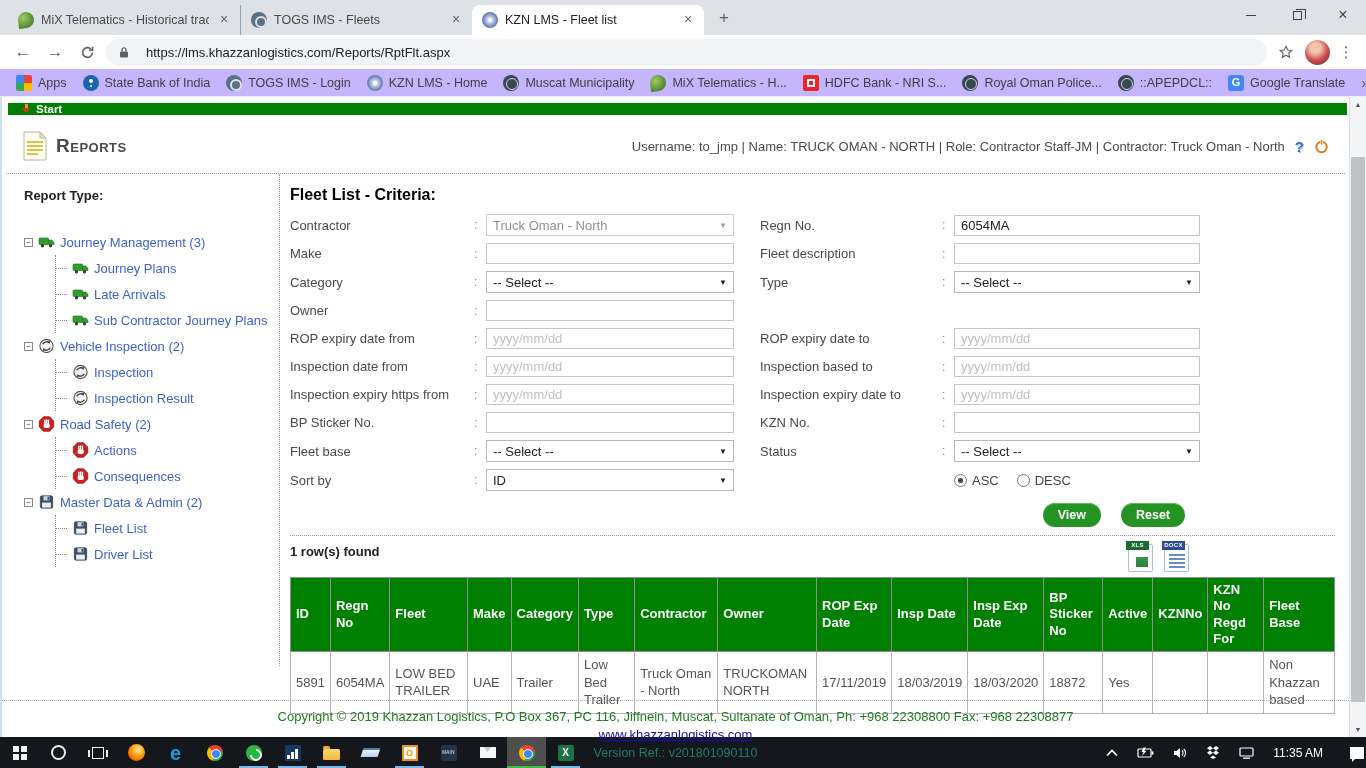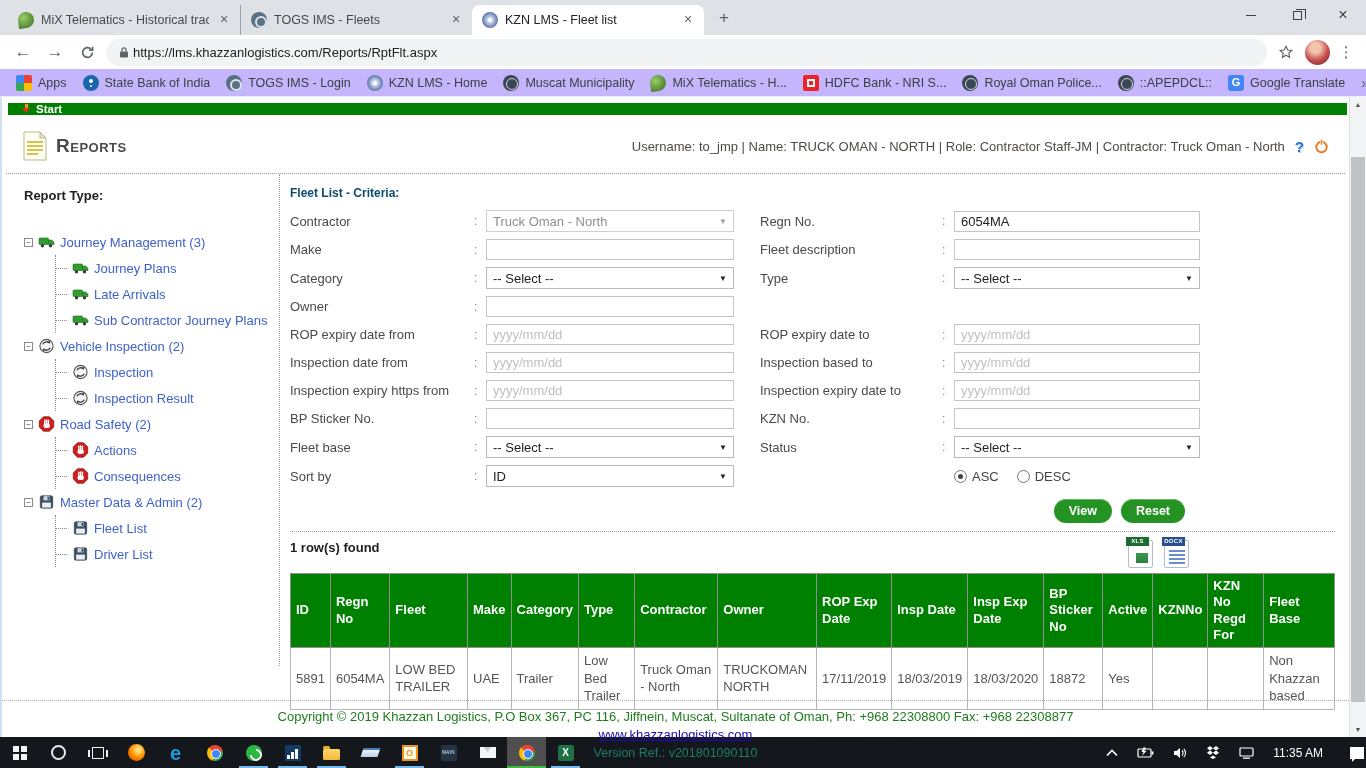--- a/index.html
+++ b/index.html
@@ -32,21 +32,21 @@
   .fav-globe{background:#3a4654;}
   .fav-globe:after{content:"";position:absolute;left:3px;top:3px;width:10px;height:10px;border:1px solid #cfd6de;border-radius:50%;}
   .fav-hdfc{background:#ed232a;border-radius:2px;}
   .fav-hdfc:after{content:"";position:absolute;left:4px;top:4px;width:8px;height:8px;background:#fff;box-shadow:inset 0 0 0 2px #fff,inset 0 0 0 4px #ed232a;}
   .fav-gt{background:#4285f4;border-radius:3px;}
   .fav-gt:after{content:"G";position:absolute;left:0;top:1px;width:16px;text-align:center;color:#fff;font-size:11px;font-weight:bold;}
   .fav-apps{border-radius:2px;background:conic-gradient(#ea4335 0 25%,#fbbc05 0 50%,#34a853 0 75%,#4285f4 0);}
 
   .toolbar{height:34px;background:#fff;display:flex;align-items:center;gap:6px;padding:0 10px;flex:none;}
   .nav-ic{width:26px;height:26px;display:flex;align-items:center;justify-content:center;color:#5f6368;font-size:17px;border-radius:50%;flex:none;}
-  .omnibox{flex:1;height:27px;background:#f1f3f4;border-radius:14px;display:flex;align-items:center;gap:3px;padding:0 12px;min-width:0;}
+  .omnibox{flex:1;height:27px;background:#f1f3f4;border-radius:14px;display:flex;align-items:center;gap:16px;padding:0 12px;min-width:0;}
   .url{font-size:13px;color:#202124;white-space:nowrap;overflow:hidden;}
   .avatar{width:25px;height:25px;border-radius:50%;background:radial-gradient(circle at 42% 32%,#f2c6ad 22%,#c94f52 55%,#7e2a2f 90%);flex:none;}
   .menu-dots{color:#5f6368;font-size:15px;letter-spacing:0;width:20px;text-align:center;flex:none;}
 
   .bookmarks{height:28px;background:#c4b5fd;display:flex;align-items:center;gap:4px;padding:0 10px;border-bottom:1px solid #eceff1;flex:none;}
   .bm{display:flex;align-items:center;gap:6px;padding:2px 6px;border-radius:4px;flex:none;}
   .bm .fav,.bm .favsq{width:16px;height:16px;}
   .bm-label{font-size:12.5px;color:#3c4043;white-space:nowrap;}
   .bm-overflow{margin-left:auto;color:#5f6368;font-size:15px;padding:0 6px;}
 
@@ -70,36 +70,36 @@
   .tree-row{display:flex;align-items:center;gap:5px;height:26px;font-size:13px;}
   .tree-link{color:#3f62c8;cursor:pointer;white-space:nowrap;}
   .minus-box{width:9px;height:9px;border:1px solid #8a8a8a;background:#fff;color:#444;font-size:8px;line-height:7px;text-align:center;flex:none;}
   .tree-children{margin-left:31px;border-left:1px dotted #8a8a8a;}
   .tree-children .tree-row{margin-left:0;}
   .conn{width:11px;border-top:1px dotted #8a8a8a;height:0;flex:none;}
   .ti{width:17px;height:16px;flex:none;display:inline-flex;}
   .ti svg{width:100%;height:100%;}
 
   .form-area{flex:1;padding:12px 14px 0 10px;min-width:0;}
-  .crit-title{font-weight:bold;font-size:12px;color:#0c4a6e;margin-bottom:10px;}
+  .crit-title{font-weight:bold;font-size:16px;color:#000000;margin-bottom:10px;}
   .crit-grid{display:grid;grid-template-columns:184px 12px 248px 26px 182px 12px 246px;row-gap:7px;align-items:center;}
   .flabel{font-size:13px;color:#4a4a4a;}
   .fcolon{color:#8a8a8a;font-size:12px;}
   .tinput{width:100%;height:21px;border:1px solid #c4c4c4;font-size:13px;color:#222;padding:1px 6px;outline:none;}
   .tinput::placeholder{color:#c0c0c0;}
   .sel{width:100%;height:22px;border:1px solid #b8b8b8;background:#fff;display:flex;align-items:center;justify-content:space-between;padding:0 6px;font-size:13px;color:#222;cursor:pointer;}
   .sel .arr{font-size:8px;color:#222;}
   .sel.disabled{color:#8f8f8f;border-color:#cfcfcf;cursor:default;}
   .sel.disabled .arr{color:#9f9f9f;}
   .radios{display:flex;align-items:center;gap:18px;font-size:13px;color:#444;}
   .radio-pair{display:flex;align-items:center;gap:5px;}
   .radio{width:13px;height:13px;border:1px solid #777;border-radius:50%;position:relative;background:#fdfdfd;}
   .radio.on:after{content:"";position:absolute;left:3px;top:3px;width:5px;height:5px;border-radius:50%;background:#444;}
   .btn-row{display:flex;justify-content:flex-end;gap:9px;margin:12px 150px 8px 0;}
-  .greenbtn{background:#249324;color:#fff;font-weight:bold;font-size:12.5px;border:none;border-radius:15px;padding:5px 15px;cursor:pointer;box-shadow:inset 0 1px 0 #5ebd5e;}
+  .greenbtn{background:#249324;color:#fff;font-weight:bold;font-size:12.5px;border:none;border-radius:15px;padding:5px 15px;cursor:pointer;box-shadow:inset 0 1px 0 #5ebd5e;margin-left:11px;}
   .sep-dotted{border-bottom:1px dotted #9a9a9a;}
   .found-row{display:flex;justify-content:space-between;align-items:flex-start;margin-top:8px;padding-right:146px;}
   .found-text{font-weight:bold;font-size:13px;color:#222;}
   .exports{display:flex;gap:11px;}
   .file-ic{width:25px;height:28px;background:#fff;border:1px solid #aebdd0;border-radius:2px;position:relative;cursor:pointer;}
   .file-band{position:absolute;top:-4px;left:-3px;right:3px;height:9px;color:#fff;font-size:6px;font-weight:bold;text-align:center;line-height:9px;letter-spacing:.3px;}
   .xls .file-band{background:#1c6b30;}
   .docx .file-band{background:#2a4d8f;}
   .file-body{position:absolute;left:4px;top:9px;width:16px;height:14px;}
   .xls .file-body{background:linear-gradient(#3f9e52,#2a7d3c);box-shadow:inset 0 0 0 1px #fff,inset 3px 3px 0 #fff;}

